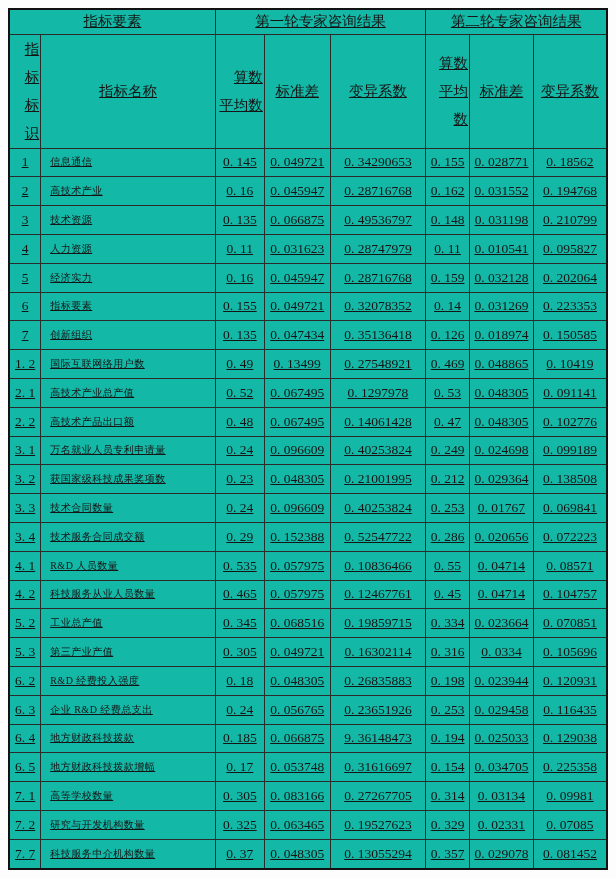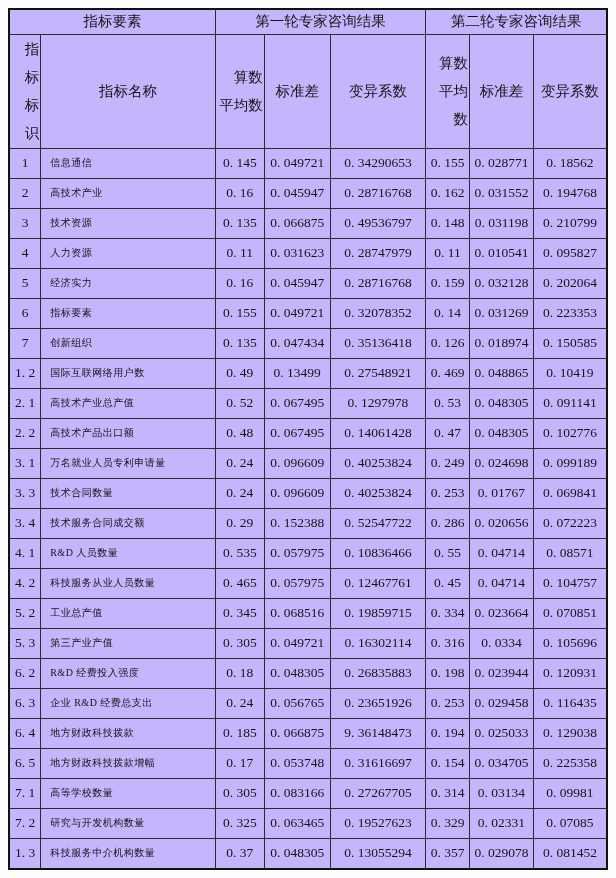--- a/index.html
+++ b/index.html
@@ -21,21 +21,22 @@
     overflow: hidden;
   }
   table.delphi {
     position: absolute;
     left: 8px;
     top: 8px;
     width: 600px;
     height: 862px;
     border-collapse: collapse;
     table-layout: fixed;
-    background: #c4b5fd;
+    background: #14b8a6;
+    text-decoration: underline;
   }
   table.delphi th,
   table.delphi td {
     border: 1px solid #2b2b2b;
     overflow: hidden;
   }
   table.delphi {
     border: 2px solid #111111;
   }
   thead th {
@@ -212,20 +213,30 @@
           <td class="c-id">3. 1</td>
           <td class="c-name">万名就业人员专利申请量</td>
           <td class="c-num">0. 24</td>
           <td class="c-num">0. 096609</td>
           <td class="c-num">0. 40253824</td>
           <td class="c-num">0. 249</td>
           <td class="c-num">0. 024698</td>
           <td class="c-num">0. 099189</td>
         </tr>
         <tr>
+          <td class="c-id">3. 2</td>
+          <td class="c-name">获国家级科技成果奖项数</td>
+          <td class="c-num">0. 23</td>
+          <td class="c-num">0. 048305</td>
+          <td class="c-num">0. 21001995</td>
+          <td class="c-num">0. 212</td>
+          <td class="c-num">0. 029364</td>
+          <td class="c-num">0. 138508</td>
+        </tr>
+        <tr>
           <td class="c-id">3. 3</td>
           <td class="c-name">技术合同数量</td>
           <td class="c-num">0. 24</td>
           <td class="c-num">0. 096609</td>
           <td class="c-num">0. 40253824</td>
           <td class="c-num">0. 253</td>
           <td class="c-num">0. 01767</td>
           <td class="c-num">0. 069841</td>
         </tr>
         <tr>
@@ -332,21 +343,21 @@
           <td class="c-id">7. 2</td>
           <td class="c-name">研究与开发机构数量</td>
           <td class="c-num">0. 325</td>
           <td class="c-num">0. 063465</td>
           <td class="c-num">0. 19527623</td>
           <td class="c-num">0. 329</td>
           <td class="c-num">0. 02331</td>
           <td class="c-num">0. 07085</td>
         </tr>
         <tr>
-          <td class="c-id">1. 3</td>
+          <td class="c-id">7. 7</td>
           <td class="c-name">科技服务中介机构数量</td>
           <td class="c-num">0. 37</td>
           <td class="c-num">0. 048305</td>
           <td class="c-num">0. 13055294</td>
           <td class="c-num">0. 357</td>
           <td class="c-num">0. 029078</td>
           <td class="c-num">0. 081452</td>
         </tr>
       </tbody>
   </table>

